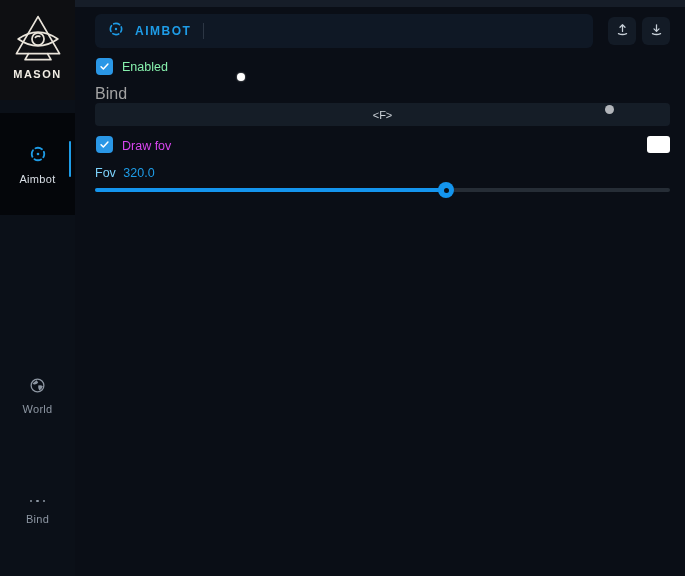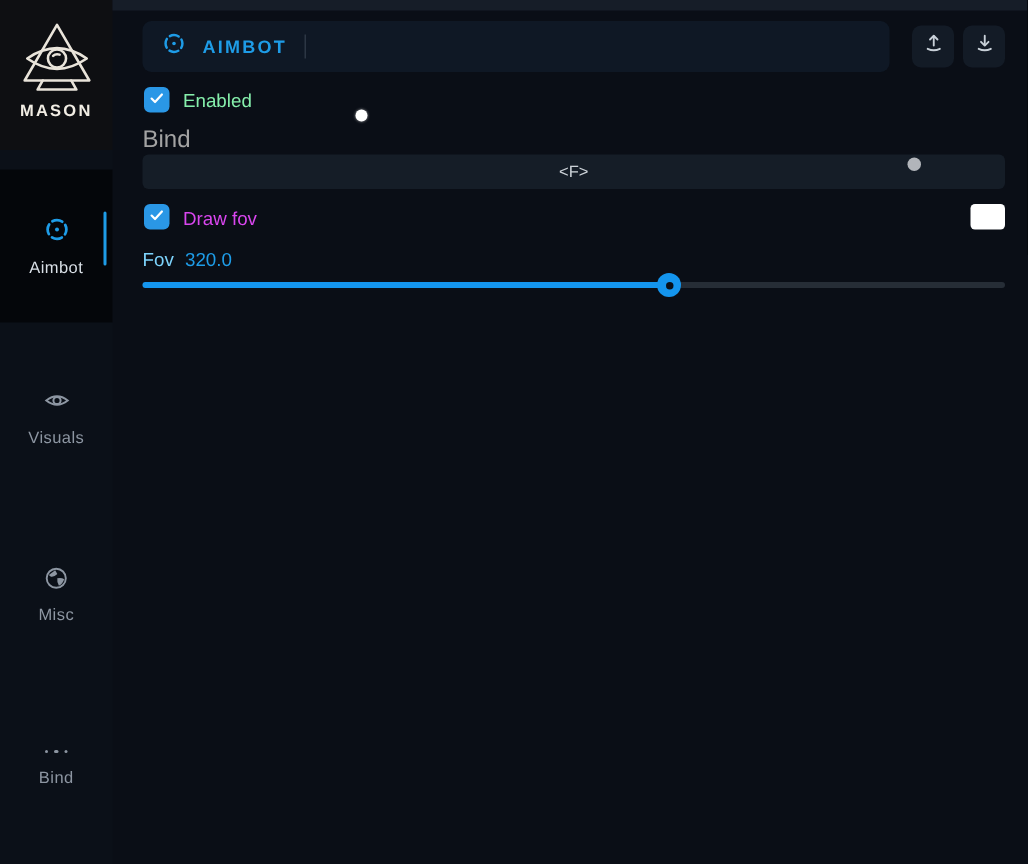--- a/index.html
+++ b/index.html
@@ -147,39 +147,30 @@
       <span>
         <svg width="20" height="20" viewBox="0 0 24 24" fill="none" stroke="#1e9ce7" stroke-width="2.2" stroke-linecap="round">
           <circle cx="12" cy="12" r="7.5" stroke-dasharray="8.2 3.6" stroke-dashoffset="4.1"></circle>
           <circle cx="12" cy="12" r="1.6" fill="#1e9ce7" stroke="none"></circle>
         </svg>
       </span>
       <span class="lbl">Aimbot</span>
       <span id="item-aimbot-indicator"></span>
     </div>
 
-    <div id="item-visuals" class="side-item">
-      <span>
-        <svg width="18" height="18" viewBox="0 0 24 24" fill="none" stroke="#8d96a2" stroke-width="1.8" stroke-linecap="round">
-          <path d="M2.5 12 Q12 4.5 21.5 12 Q12 19.5 2.5 12 Z"></path>
-          <circle cx="12" cy="12" r="3.2"></circle>
-        </svg>
-      </span>
-      <span class="lbl">Visuals</span>
-    </div>
 
     <div id="item-world" class="side-item">
       <span>
         <svg width="17" height="17" viewBox="0 0 24 24" fill="none" stroke="#8d96a2" stroke-width="1.8">
           <circle cx="12" cy="12" r="9"></circle>
           <path d="M5 9 Q9 6 11 4.5 L13 8 Q10 11 7 10.5 Z" fill="#8d96a2" stroke="none"></path>
           <path d="M13 12 Q17 11 19.5 13 Q18 17.5 14.5 19 Q12.5 15.5 13 12 Z" fill="#8d96a2" stroke="none"></path>
         </svg>
       </span>
-      <span class="lbl">Misc</span>
+      <span class="lbl">World</span>
     </div>
 
     <div id="item-misc" class="side-item">
       <span class="dots">
           <i></i>
           <i></i>
           <i></i>
         </span>
       <span class="lbl">Bind</span>
     </div>

